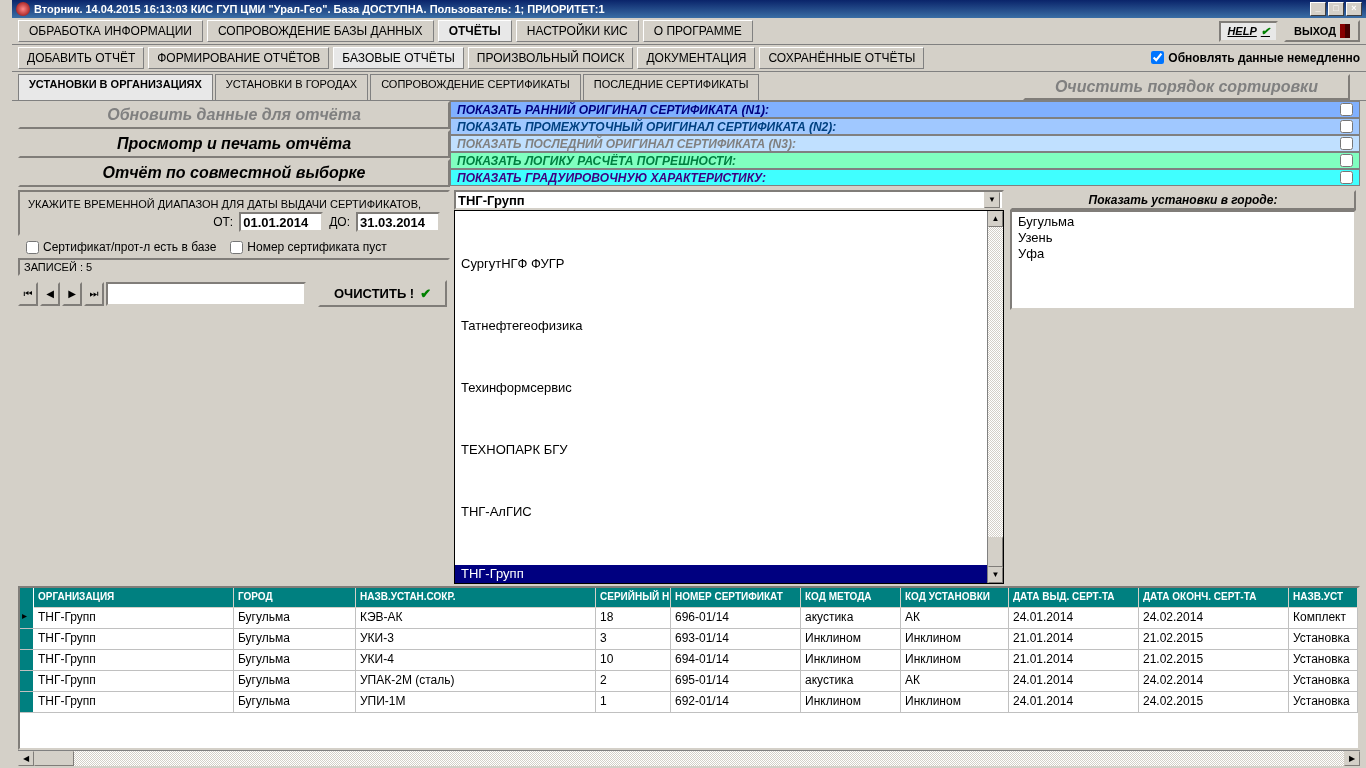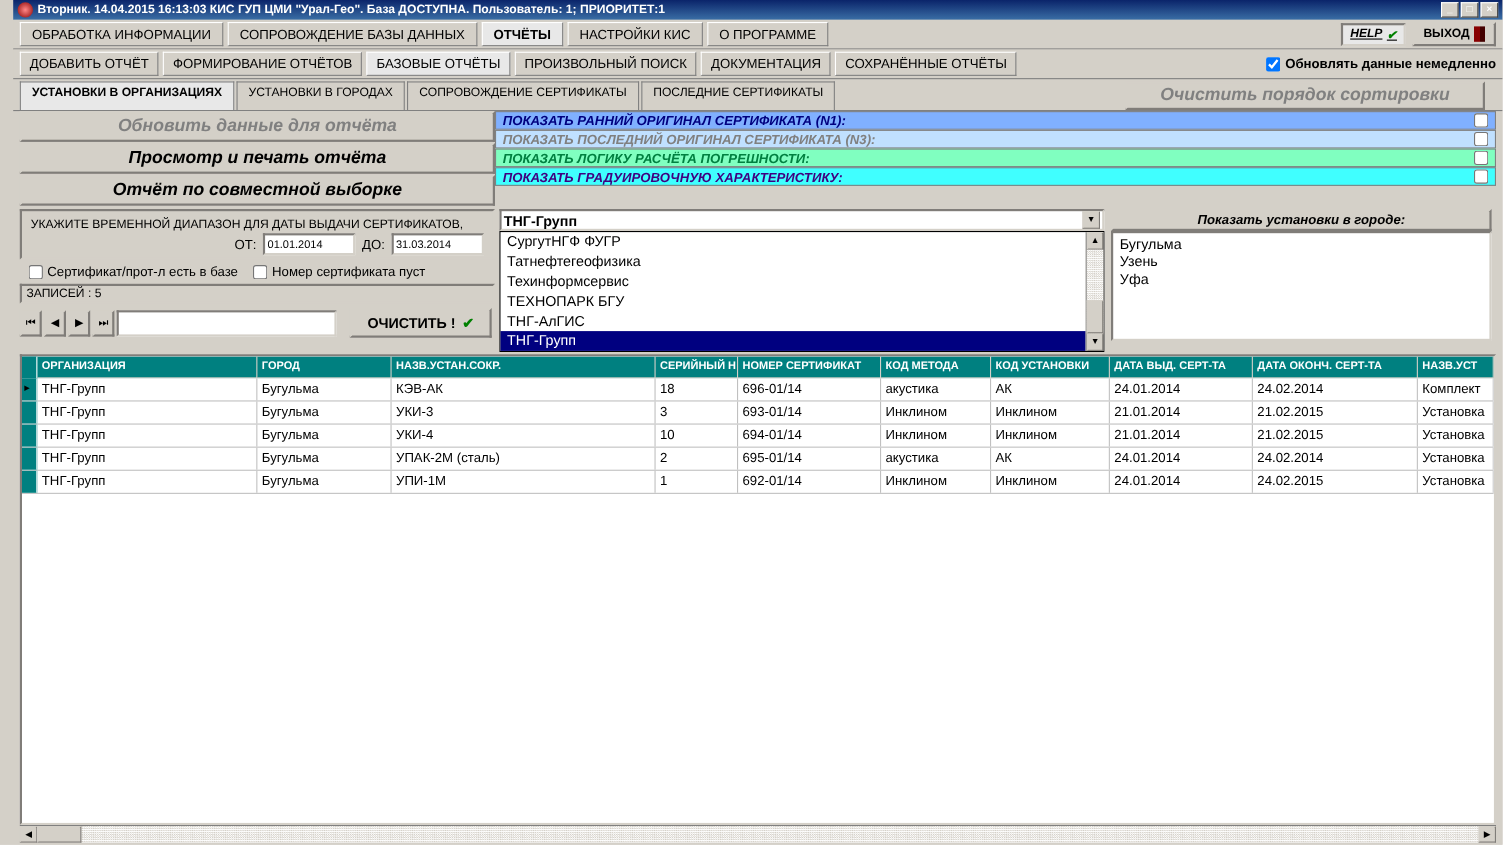--- a/index.html
+++ b/index.html
@@ -16,21 +16,21 @@
 .menu-btn.active { background: #e8e8e8; font-weight: bold; }
 .menu-spacer { flex: 1; }
 .help-btn { border: 2px inset #d4d0c8; background:#e8e8e8; padding: 2px 6px; font-weight: bold; font-style: italic; text-decoration: underline; margin-right: 6px; display:flex; align-items:center; gap:4px; cursor:pointer; }
 .exit-btn { border: 2px outset #d4d0c8; padding: 2px 8px; font-weight: bold; display:flex; align-items:center; gap:4px; cursor:pointer; }
 .check-icon { color: #008000; font-weight: bold; }
 .door-icon { width:10px; height:14px; background: linear-gradient(90deg,#800 50%,#400 50%); display:inline-block; }
 
 .subbar { display: flex; background: #d4d0c8; padding: 2px 6px; align-items: center; border-bottom: 1px solid #808080; }
 .sub-btn { border: 1px solid #808080; background: #d4d0c8; padding: 3px 8px; margin-right: 4px; font-size: 12px; cursor: pointer; border-top-color:#fff; border-left-color:#fff; }
 .sub-btn.active { background: #e8e8e8; }
-.refresh-chk { margin-left: auto; display:flex; align-items:flex-end; gap:4px; font-weight:bold; font-size:12px; }
+.refresh-chk { margin-left: auto; display:flex; align-items:flex-start; gap:4px; font-weight:bold; font-size:12px; }
 
 .tabbar { display: flex; padding: 2px 6px 0 6px; border-bottom: 1px solid #808080; }
 .tab-btn { border: 1px solid #808080; border-bottom: none; background: #d4d0c8; padding: 3px 10px; margin-right: 2px; font-size: 11px; cursor: pointer; }
 .tab-btn.active { background: #e8e8e8; font-weight: bold; }
 .sort-btn { margin-left: auto; margin-right:10px; border: 2px outset #d4d0c8; background: #d4d0c8; padding: 2px 30px; font-size: 16px; font-weight: bold; font-style: italic; color: #808080; cursor: pointer; }
 
 .workarea { display: flex; flex-direction: column; flex: 1; overflow: hidden; padding: 0 6px; }
 
 .top-panels { display: flex; }
 .left-panel { display: flex; flex-direction: column; }
@@ -44,28 +44,28 @@
 .sr1 { background: #80b0ff; color: #000080; }
 .sr2 { background: #a0c8ff; color: #004080; }
 .sr3 { background: #c0e0ff; color: #808080; }
 .sr4 { background: #80ffc0; color: #008040; }
 .sr5 { background: #40ffff; color: #400080; }
 
 .mid-row { display: flex; margin-top: 2px; }
 .daterange { border: 2px inset #d4d0c8; padding: 6px 8px 2px 8px; width: 432px; font-size: 12px; }
 .daterange-label { font-size: 11px; }
 .date-inputs { display: flex; gap: 6px; align-items: center; margin-top: 2px; }
-.date-field { border: 2px inset #d4d0c8; background: #fff; width: 84px; height: 20px; padding: 2px; font-size: 10px; font-weight: normal; }
+.date-field { border: 2px inset #d4d0c8; background: #fff; width: 84px; height: 20px; padding: 2px; font-size: 13px; font-weight: bold; }
 
 .dropdown-col { flex:1; margin-left: 4px; position: relative; }
 .combo { border: 2px inset #d4d0c8; background: #fff; height: 20px; display: flex; align-items: center; padding: 0 2px; font-size: 13px; font-weight: bold; }
 .combo span { flex: 1; }
 .combo-arrow { width: 16px; height: 16px; background: #d4d0c8; border: 1px outset #d4d0c8; text-align: center; line-height: 14px; font-size: 8px; cursor: pointer; }
 .dropdown-list { border: 1px solid #000; background: #fff; font-size: 13px; }
-.dropdown-item { padding: 1px 6px; height: 18px; line-height: 16px; overflow: hidden; }
+.dropdown-item { padding: 1px 6px; height: 18px; line-height: 16px; overflow: hidden; margin-top: 44px; }
 .dropdown-item.sel { background: #000080; color: #fff; }
 .dropdown-scroll { display:flex; }
 .dropdown-items { flex:1; }
 .vscroll { width: 16px; background: #d4d0c8; border-left:1px solid #808080; display:flex; flex-direction:column; }
 .vbtn { height:16px; border:1px outset #d4d0c8; text-align:center; font-size:8px; line-height:14px; cursor:pointer; }
 .vtrack { flex:1; background: repeating-conic-gradient(#d4d0c8 0% 25%, #fff 0% 50%) 0 0/2px 2px; position:relative; }
 .vthumb { position:absolute; left:0; right:0; height:30px; background:#d4d0c8; border:1px outset #d4d0c8; }
 
 .city-col { width:346px; margin-left:6px; margin-right:4px; }
 .city-header { font-size: 12px; font-weight: bold; font-style: italic; text-align: center; border: 2px outset #d4d0c8; background:#d4d0c8; padding: 1px 0; }
@@ -155,20 +155,24 @@
   <div class="workarea">
     <div class="top-panels">
       <div class="left-panel">
         <div class="action-btn gray">Обновить данные для отчёта</div>
         <div class="action-btn">Просмотр и печать отчёта</div>
         <div class="action-btn">Отчёт по совместной выборке</div>
       </div>
       <div class="right-panel">
         <div class="show-row sr1">
             <label>ПОКАЗАТЬ РАННИЙ ОРИГИНАЛ СЕРТИФИКАТА (N1):</label>
+            <input type="checkbox" style="">
+          </div>
+        <div class="show-row sr2">
+            <label>ПОКАЗАТЬ ПРОМЕЖУТОЧНЫЙ ОРИГИНАЛ СЕРТИФИКАТА (N2):</label>
             <input type="checkbox" style="">
           </div>
         <div class="show-row sr3">
             <label>ПОКАЗАТЬ ПОСЛЕДНИЙ ОРИГИНАЛ СЕРТИФИКАТА (N3):</label>
             <input type="checkbox" style="">
           </div>
         <div class="show-row sr4">
             <label>ПОКАЗАТЬ ЛОГИКУ РАСЧЁТА ПОГРЕШНОСТИ:</label>
             <input type="checkbox" style="">
           </div>

